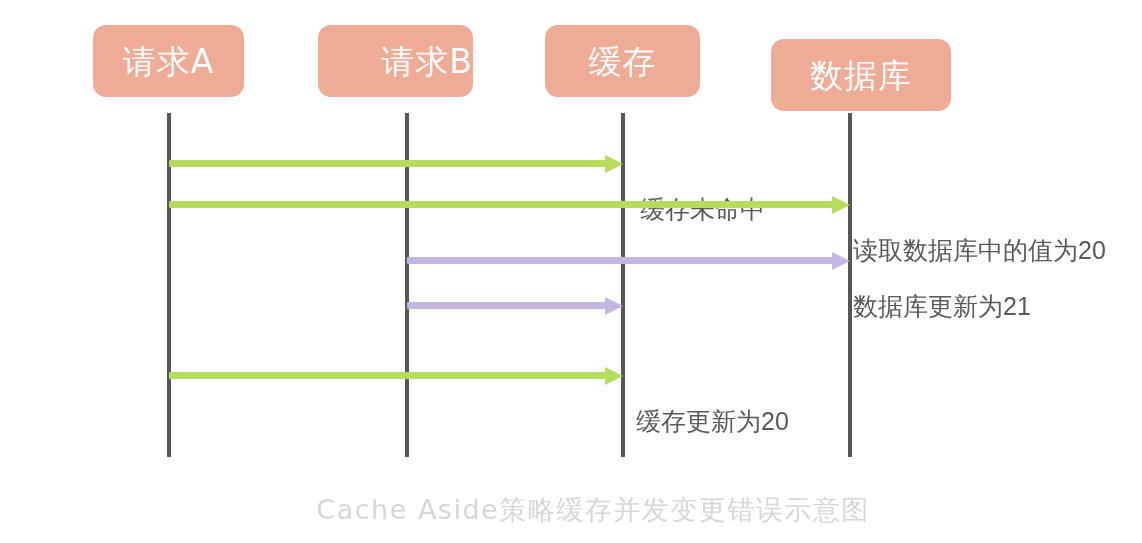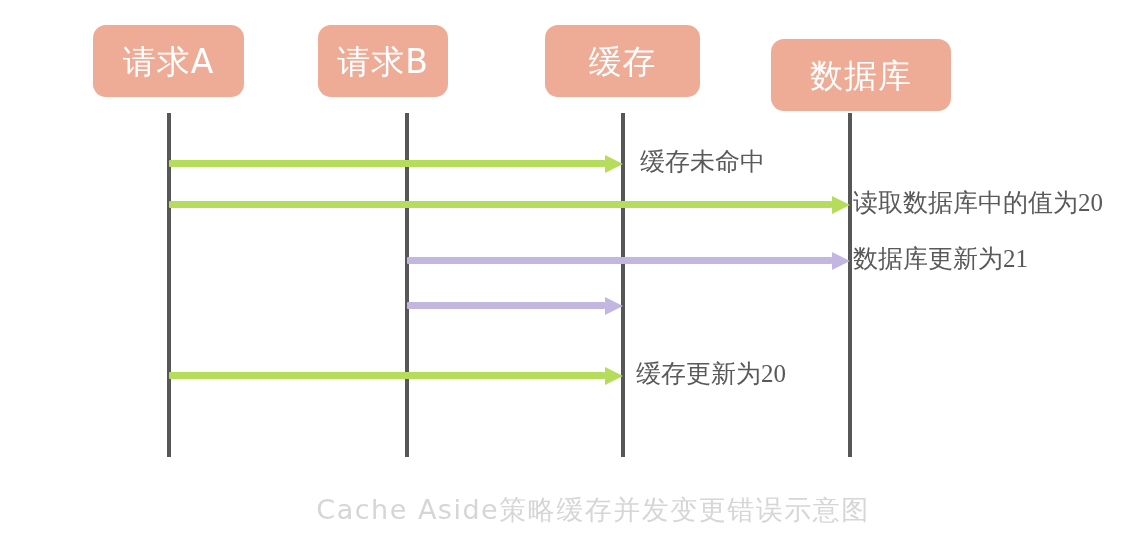--- a/index.html
+++ b/index.html
@@ -66,21 +66,22 @@
     border-bottom: 9px solid transparent;
   }
 
   
   .msg-text {
     position: absolute;
     color: #595959;
     font-size: 25px;
     line-height: 1;
     white-space: nowrap;
-    font-family: Liberation Serif, serif;
+    font-family: Liberation Sans, sans-serif;
+    margin-top: 48px;
   }
 
   
   .caption {
     position: absolute;
     left: 0;
     width: 1142px;
     text-align: center;
     color: #d6d6d6;
     font-size: 27px;
@@ -90,21 +91,21 @@
   }
 </style>
 </head>
 <body>
 
 <div id="canvas">
 
   <div class="actor-box" style="left:93px; top:25px; width:151px;">
     <span class="actor-label">请求A</span>
   </div>
-  <div class="actor-box" style="left:318px; top:25px; width:130px;">
+  <div class="actor-box" style="left:318px; top:25px; width:155px;justify-content:flex-end;">
     <span class="actor-label">请求B</span>
   </div>
   <div class="actor-box" style="left:545px; top:25px; width:155px;">
     <span class="actor-label">缓存</span>
   </div>
   <div class="actor-box" style="left:771px; top:39px; width:180px;">
     <span class="actor-label">数据库</span>
   </div>
 
   <div class="lifeline" style="left:167px; top:113px; height:344px;"></div>

